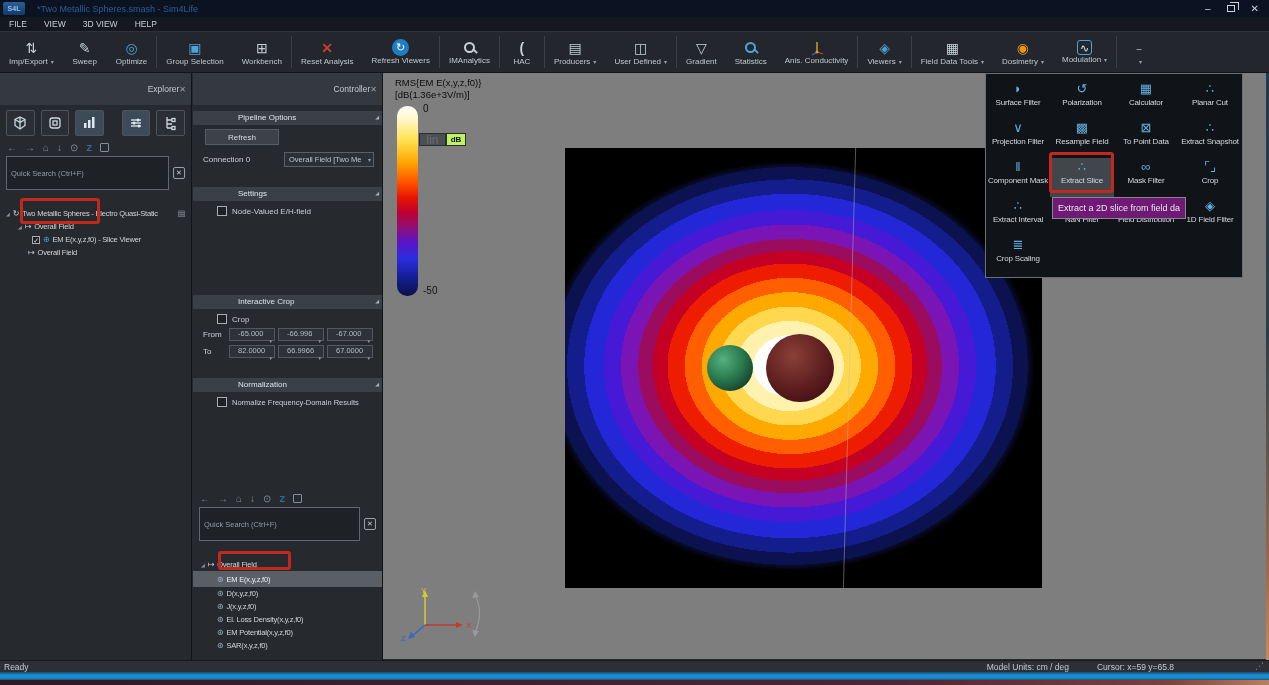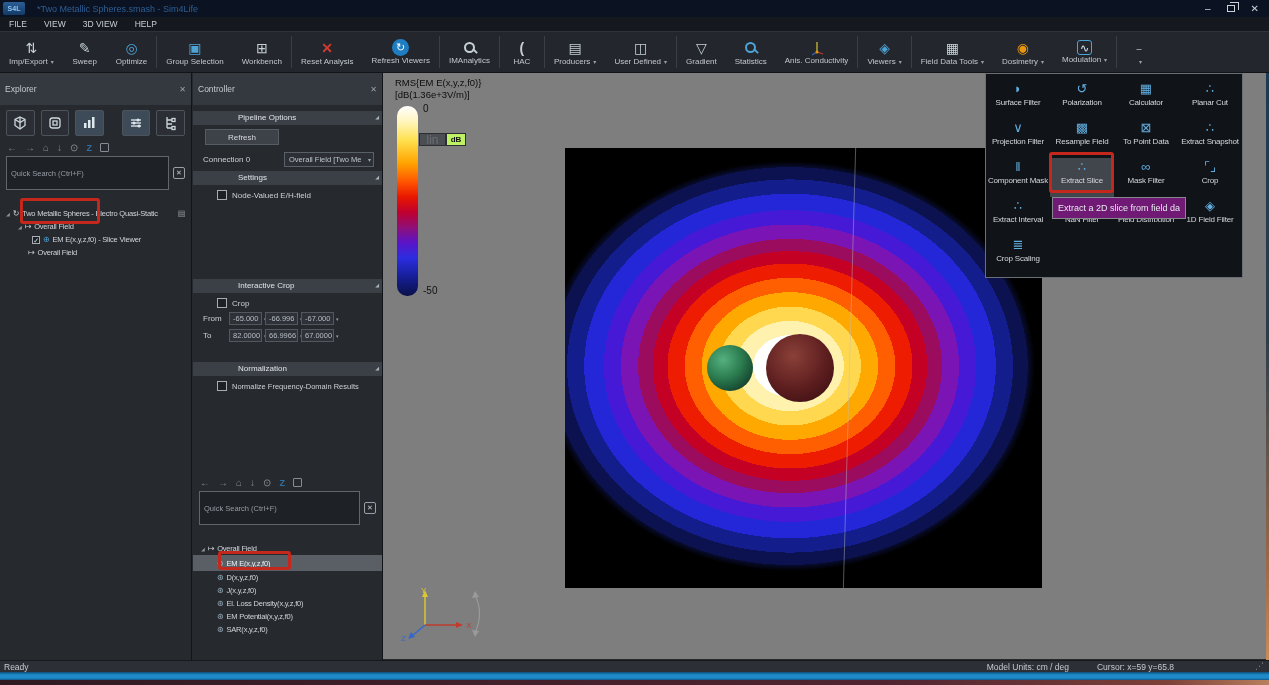--- a/index.html
+++ b/index.html
@@ -33,21 +33,21 @@
   .ic-red { color:#d23b2f; font-weight:bold; }
   .ic-orange { color:#e8960f; }
   .circ { width:17px; height:17px; border-radius:50%; background:#1f7ec2; color:#fff; font-size:11px; line-height:17px; text-align:center; }
   .modbox { border:1px solid #4da3d6; border-radius:3px; padding:0 2px; height:15px; line-height:14px; font-size:11px; color:#cfe6f5; }
   .mag { position:relative; width:11px; height:11px; border:2px solid #c7d0d8; border-radius:50%; margin-top:3px; }
   .mag::after { content:''; position:absolute; width:6px; height:2px; background:#c7d0d8; right:-5px; bottom:-1px; transform:rotate(45deg); }
   .mag.blue { border-color:#4da3d6; } .mag.blue::after { background:#4da3d6; }
 
   
   .panel { background:#26292e; border-right:1px solid #121418; }
-  .panel-head { height:18px; background:#34383f; display:flex; align-items:center; justify-content:space-between;
+  .panel-head { height:18px; background:#34383f; display:flex; align-items:center; justify-content:flex-end;
                 padding:16px 5px; font-size:8.5px; color:#c5cad0; }
   .panel-close { font-size:8px; color:#9aa0a6; }
   .explorer { left:0; top:73px; width:192px; height:587px; }
   .controller { left:193px; top:73px; width:190px; height:587px; }
 
   .tabs { display:flex; gap:6px; padding:5px 6px 4px 6px; align-items:center; }
   .tab { width:30px; height:26px; border:1px solid #4d535b; border-radius:2px; display:flex; align-items:center; justify-content:center; background:#2b2f35; }
   .tab.active { background:#3d4a57; border-color:#5a6max5; }
   .tab svg { stroke:#cdd6de; fill:none; stroke-width:1.3; }
   .gap-left { margin-left:12px; }
@@ -82,21 +82,21 @@
          color:#d6dade; font-size:8px; text-align:center; line-height:15px; }
   .conn-row { display:flex; align-items:center; margin-top:7px; padding:0 8px 0 10px; }
   .conn-lbl { font-size:8px; color:#ccd1d7; }
   .dd { margin-left:auto; width:90px; height:15px; background:#2c3036; border:1px solid #5a6068; display:flex;
         align-items:center; font-size:7.5px; color:#bfc5cb; padding:0 2px 0 4px; white-space:nowrap; overflow:hidden; }
   .dd .caret { margin-left:auto; }
   .chk-row { display:flex; align-items:center; margin-top:5px; padding-left:24px; font-size:8px; color:#ccd1d7; }
   .chk-row .cbx { width:10px; height:10px; margin-right:5px; }
   .ft-row { display:flex; align-items:center; padding-left:10px; margin-top:4px; }
   .ft-row .lbl { width:26px; font-size:8px; color:#ccd1d7; }
-  .spin { width:33px; height:13px; background:#2e3238; border:1px solid #54585e; display:flex; align-items:center; margin-right:3px; }
+  .spin { width:46px; height:13px; background:#2e3238; border:1px solid #54585e; display:flex; align-items:center; margin-right:3px;flex-direction:column; }
   .spin input { width:34px; background:transparent; border:none; color:#b6bcc3; font-size:7.5px; padding-left:3px;
                 font-family:"Liberation Sans",sans-serif; }
   .spin .caret { font-size:5px; margin-left:auto; margin-right:2px; }
 
   
   .viewport { left:383px; top:73px; width:886px; height:586px; background:#7e7e7e; overflow:hidden; }
   .field-label { left:12px; top:4px; font-size:9.5px; color:#0d0d0d; line-height:12px; }
   .colorbar { left:14px; top:33px; width:21px; height:190px; border-radius:10px;
     background:linear-gradient(180deg,#ffffff 0%,#fff6c0 8%,#ffe14e 18%,#ffa400 30%,#ff5400 40%,#e81600 48%,
                #bf0030 56%,#8f0f78 64%,#5a14c8 72%,#2b2de0 80%,#151e96 90%,#0a1148 100%); }
@@ -378,21 +378,21 @@
     <span>Pipeline Options</span><span class="corner">◢</span>
   </div>
   <div class="btn">Refresh</div>
   <div class="conn-row">
     <span class="conn-lbl">Connection 0</span>
     <div class="dd">
       <span>Overall Field [Two Me</span>
       <span class="caret">▾</span>
     </div>
   </div>
-  <div class="sect" style="margin-top:4px">
+  <div class="sect" style="margin-top:20px">
     <span>Settings</span><span class="corner">◢</span>
   </div>
   <div class="chk-row">
     <span class="cbx empty">✓</span>
     <span>Node-Valued E/H-field</span>
   </div>
   <div class="sect" style="margin-top:79px">
     <span>Interactive Crop</span><span class="corner">◢</span>
   </div>
   <div class="chk-row">

